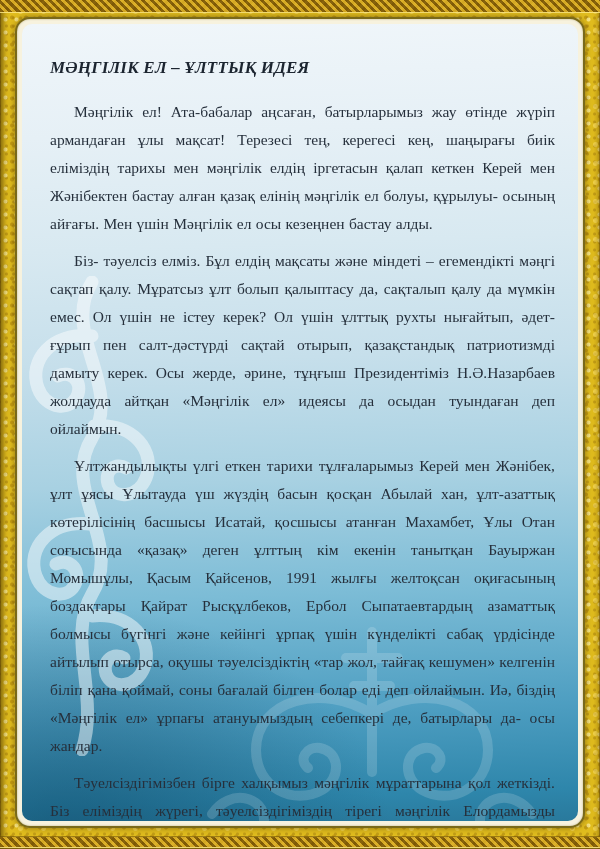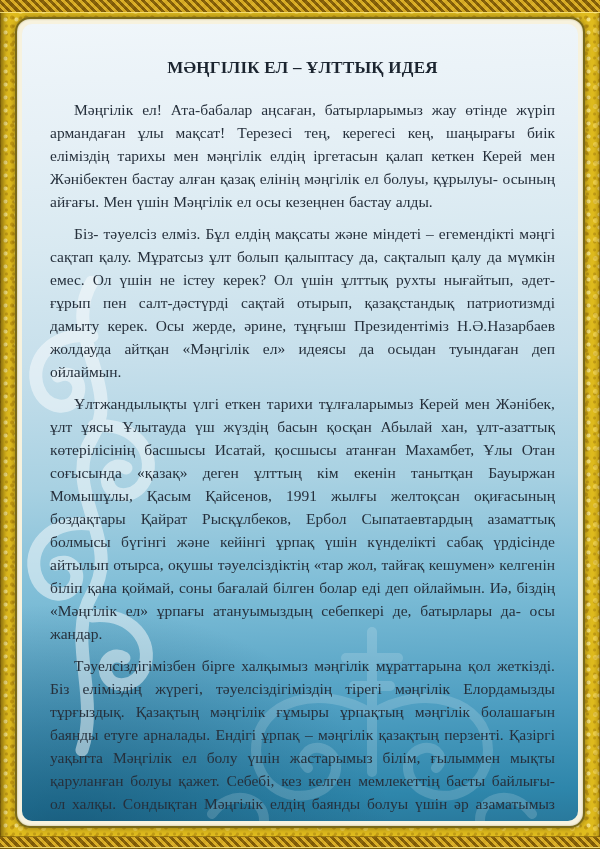--- a/index.html
+++ b/index.html
@@ -53,25 +53,25 @@
   }
 
   
   .orn{position:absolute;pointer-events:none;}
   .orn-left{left:-14px;top:252px;width:160px;height:480px;opacity:.48;}
   .orn-bottom{left:150px;top:598px;width:400px;height:210px;opacity:.16;}
 
   
   .content{position:absolute;left:28px;right:23px;top:34px;color:#26303c;}
   .title{
-    margin:0 0 20px 0;text-align:center;
-    font-size:17px;font-weight:bold;letter-spacing:.2px;color:#1c2530;
+    margin:0 0 20px 0;text-align:left;
+    font-size:17px;font-weight:bold;letter-spacing:.2px;color:#1c2530;font-style:italic;
   }
   .para{
-    margin:0 0 9px 0;font-size:15.5px;line-height:23px;
+    margin:0 0 9px 0;font-size:15.5px;line-height:28px;
     text-align:justify;text-indent:24px;word-spacing:.5px;
   }
   .para:last-child{margin-bottom:0;}
 </style>
 </head>
 <body>
 
 <div class="canvas">
 
   <div class="gold-frame">

